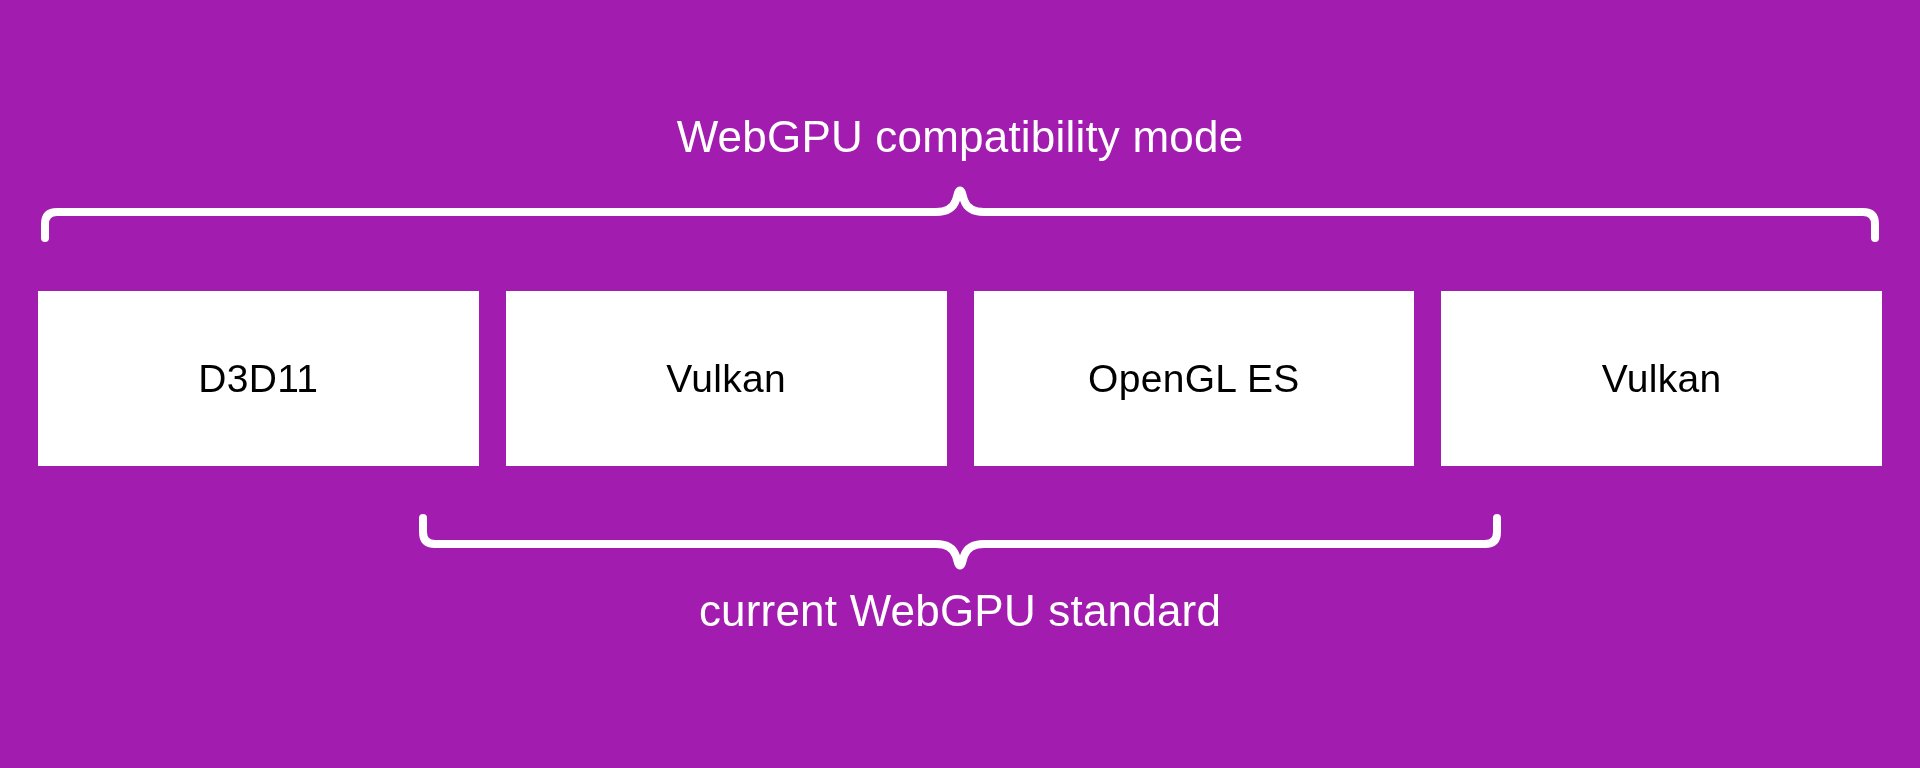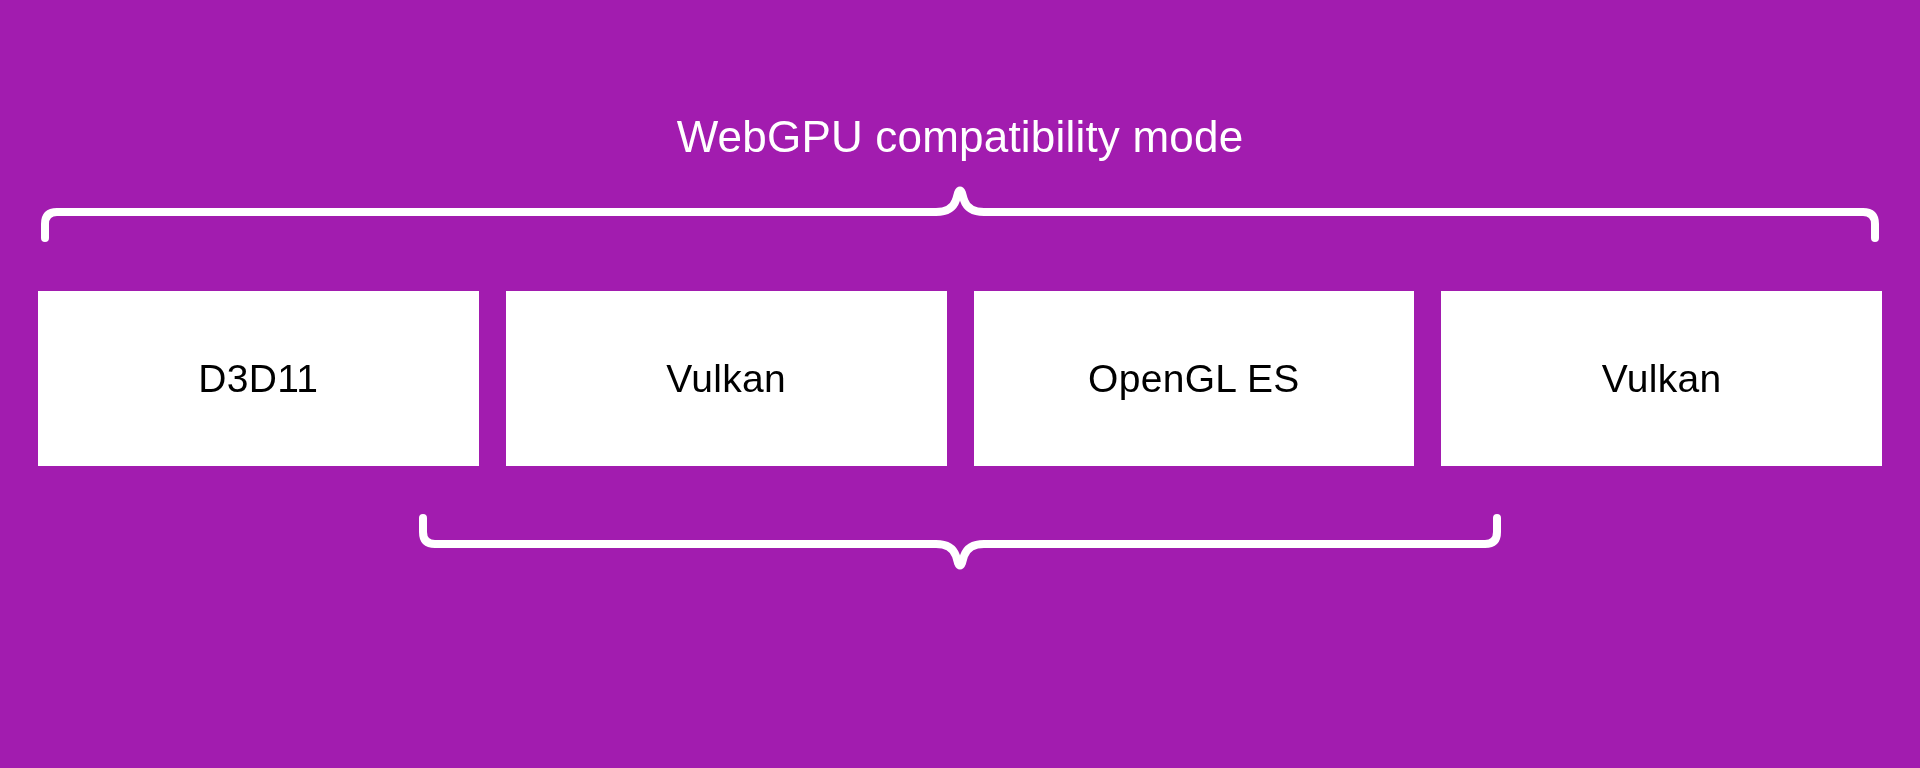--- a/index.html
+++ b/index.html
@@ -120,14 +120,15 @@
       <span class="api-box-label">Vulkan</span>
     </div>
     <div class="api-box">
       <span class="api-box-label">OpenGL ES</span>
     </div>
     <div class="api-box">
       <span class="api-box-label">Vulkan</span>
     </div>
   </div>
 
+  <div class="caption" id="bottom-caption">current WebGPU standard</div>
 
 </div>
 
 </body></html>

